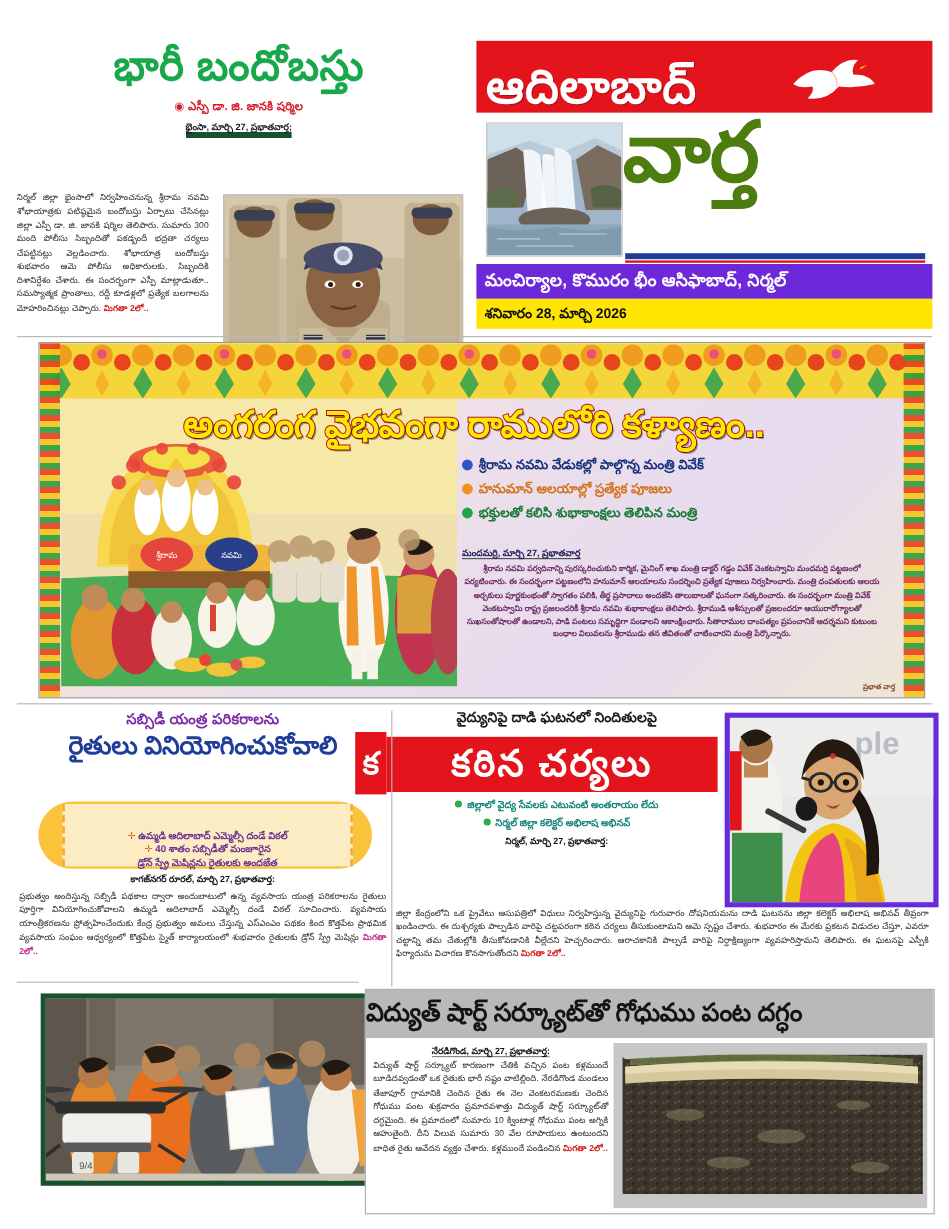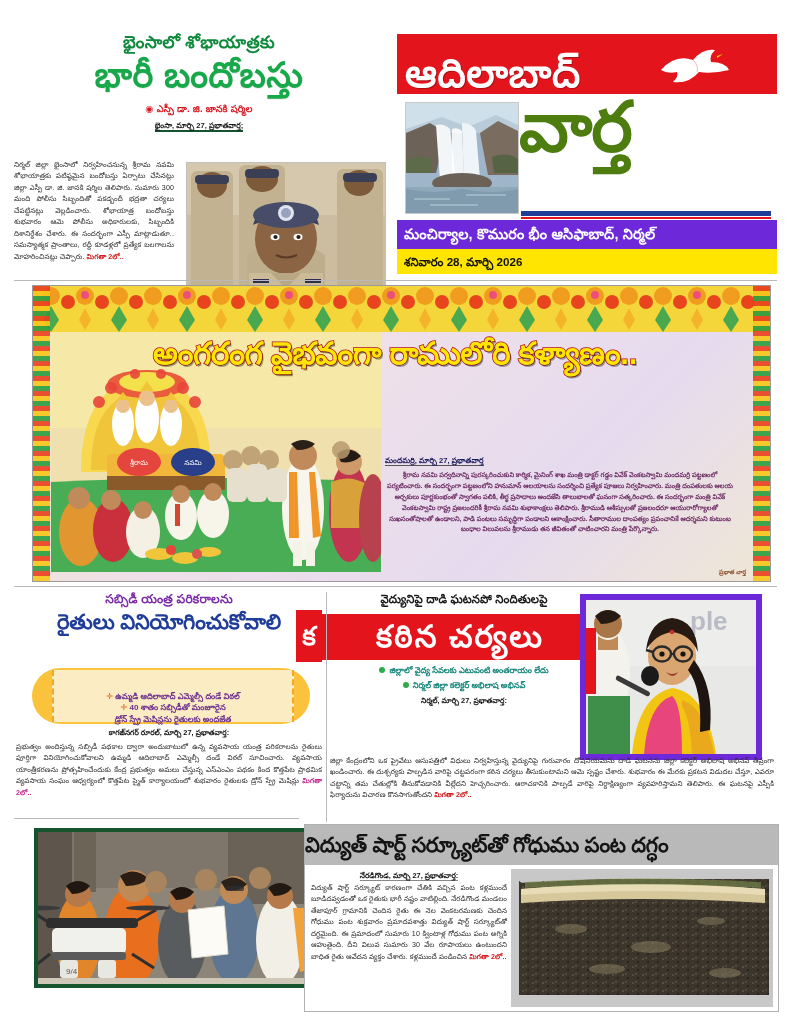--- a/index.html
+++ b/index.html
@@ -30,21 +30,21 @@
     text-align:center;font-size:35px;font-weight:bold;color:#17a84a;
     line-height:1.12;margin-top:2px;letter-spacing:.5px;
     text-shadow:0.5px 0.5px 0 rgba(0,0,0,.08);
   }
   .sub1{
     text-align:center;font-size:9.6px;font-weight:bold;color:#d81b24;
     margin-top:9px;letter-spacing:.2px;
   }
   .sub1 .dot{color:#d81b24;}
   .dl1{margin-top:4px;font-size:7.6px;font-weight:bold;text-align:center;}
-  .dl1 u{text-decoration:none;border-bottom:2px solid #14532d;}
+  .dl1 u{text-decoration:none;border-bottom:5px solid #14532d;}
   .tl-body{position:absolute;left:0;top:126px;width:160px;}
   .tl-photo{
     position:absolute;left:172px;top:128px;width:198px;height:136px;
     border:1px solid #bfbfbf;overflow:hidden;background:#cbbfa8;
   }
 
   
   .masthead{position:absolute;left:397px;top:34px;width:380px;height:246px;}
   .mh-red{
     position:absolute;left:0;top:0;width:380px;height:60px;background:#e3141c;
@@ -185,22 +185,22 @@
   }
   .redbar span{
     display:block;text-align:center;color:#fff;font-size:31px;font-weight:bold;
     line-height:46px;letter-spacing:2px;
   }
   .mr-bullets{position:absolute;left:0;top:74px;width:268px;text-align:center;}
   .mrb{font-size:8.2px;font-weight:bold;color:#14857a;margin-bottom:4px;}
   .mrb .bl{display:inline-block;width:6px;height:6px;border-radius:50%;background:#2eab4c;margin-right:4px;}
   .mr-dl{position:absolute;left:0;top:104px;width:268px;}
   .mr-photo{
-    position:absolute;left:580px;top:594px;width:170px;height:154px;
-    border:6px solid #6d28d9;overflow:hidden;background:#3b82f6;
+    position:absolute;left:604px;top:594px;width:170px;height:154px;
+    border:4px solid #6d28d9;overflow:hidden;background:#3b82f6;
   }
   .mr-body{position:absolute;left:330px;top:756px;width:444px;}
 
   
   .botright{
     position:absolute;left:304px;top:824px;width:473px;height:186px;
     border:1px solid #b0b0b0;background:#fff;
   }
   .graybar{
     position:absolute;left:0;top:0;width:473px;height:40px;background:#b9b9b9;
@@ -224,21 +224,20 @@
 
   
   .ph{position:absolute;left:0;top:0;width:100%;height:100%;}
 </style>
 </head>
 <body>
 
 <div class="page">
 
   <div class="topleft">
-    <div class="kicker1 tel">భైంసాలో శోభాయాత్రకు</div>
     <div class="head1 tel">భారీ బందోబస్తు</div>
     <div class="sub1 tel">
       <span class="dot">◉&nbsp;</span><span>ఎస్పీ డా. జి. జానకి షర్మిల</span>
     </div>
     <div class="dl1 tel"><u>భైంసా, మార్చి 27, ప్రభాతవార్త;</u></div>
     <div class="tl-body body-txt tel">
       <span>నిర్మల్ జిల్లా భైంసాలో నిర్వహించనున్న శ్రీరామ నవమి శోభాయాత్రకు పటిష్ఠమైన బందోబస్తు ఏర్పాటు చేసినట్లు జిల్లా ఎస్పీ డా. జి. జానకి షర్మిల తెలిపారు. సుమారు 300 మంది పోలీసు సిబ్బందితో పకడ్బందీ భద్రతా చర్యలు చేపట్టినట్లు వెల్లడించారు. శోభాయాత్ర బందోబస్తు శుభవారం ఆమె పోలీసు అధికారులకు, సిబ్బందికి దిశానిర్దేశం చేశారు. ఈ సందర్భంగా ఎస్పీ మాట్లాడుతూ.. సమస్యాత్మక ప్రాంతాలు, రద్దీ కూడళ్లలో ప్రత్యేక బలగాలను మోహరించినట్లు చెప్పారు.</span>
       <span class="cont">మిగతా 2లో..</span>
     </div>
     <div class="tl-photo">
@@ -512,20 +511,25 @@
           </g>
         </g>
       </svg>
     </div>
 
     <div class="fest-side-l"></div>
     <div class="fest-side-r"></div>
 
     <div class="feat-headline tel">అంగరంగ వైభవంగా రాములోరి కళ్యాణం..</div>
 
+    <div class="feat-bullets">
+      <div class="fb b1 tel"><span class="bl"></span><span>శ్రీరామ నవమి వేడుకల్లో పాల్గొన్న మంత్రి వివేక్</span></div>
+      <div class="fb b2 tel"><span class="bl"></span><span>హనుమాన్ ఆలయాల్లో ప్రత్యేక పూజలు</span></div>
+      <div class="fb b3 tel"><span class="bl"></span><span>భక్తులతో కలిసి శుభాకాంక్షలు తెలిపిన మంత్రి</span></div>
+    </div>
 
     <div class="feat-dl tel"><span>మందమర్రి, మార్చి 27, ప్రభాతవార్త</span></div>
     <div class="feat-body tel">శ్రీరామ నవమి పర్వదినాన్ని పురస్కరించుకుని కార్మిక, మైనింగ్ శాఖ మంత్రి డాక్టర్ గడ్డం వివేక్ వెంకటస్వామి మందమర్రి పట్టణంలో పర్యటించారు. ఈ సందర్భంగా పట్టణంలోని హనుమాన్ ఆలయాలను సందర్శించి ప్రత్యేక పూజలు నిర్వహించారు. మంత్రి దంపతులకు ఆలయ అర్చకులు పూర్ణకుంభంతో స్వాగతం పలికి, తీర్థ ప్రసాదాలు అందజేసి తాలుబాలతో ఘనంగా సత్కరించారు. ఈ సందర్భంగా మంత్రి వివేక్ వెంకటస్వామి రాష్ట్ర ప్రజలందరికీ శ్రీరామ నవమి శుభాకాంక్షలు తెలిపారు. శ్రీరాముడి ఆశీస్సులతో ప్రజలందరూ ఆయురారోగ్యాలతో సుఖసంతోషాలతో ఉండాలని, పాడి పంటలు సమృద్ధిగా పండాలని ఆకాంక్షించారు. సీతారాముల దాంపత్యం ప్రపంచానికే ఆదర్శమని కుటుంబ బంధాల విలువలను శ్రీరాముడు తన జీవితంతో చాటించారని మంత్రి పేర్కొన్నారు.</div>
     <div class="feat-credit tel">ప్రభాత వార్త</div>
   </div>
 
   <div class="midleft">
     <div class="kicker2 tel">సబ్సిడీ యంత్ర పరికరాలను</div>
     <div class="head2 tel">రైతులు వినియోగించుకోవాలి</div>
 
@@ -598,21 +602,21 @@
         <rect x="0" y="146" width="270" height="6" fill="#cfc7b7"></rect>
       </svg>
     </div>
   </div>
 
   <div class="redK">
       <span class="tel">క</span>
     </div>
 
   <div class="midright">
-    <div class="kicker3 tel">వైద్యునిపై దాడి ఘటనపో నిందితులపై</div>
+    <div class="kicker3 tel">వైద్యునిపై దాడి ఘటనలో నిందితులపై</div>
     <div class="redbar">
         <span class="tel">కఠిన చర్యలు</span>
       </div>
     <div class="mr-bullets">
       <div class="mrb tel"><span class="bl"></span><span>జిల్లాలో వైద్య సేవలకు ఎటువంటి అంతరాయం లేదు</span></div>
       <div class="mrb tel"><span class="bl"></span><span>నిర్మల్ జిల్లా కలెక్టర్ అభిలాష అభినవ్</span></div>
     </div>
     <div class="mr-dl dateline tel">నిర్మల్, మార్చి 27, ప్రభాతవార్త:</div>
   </div>
 

